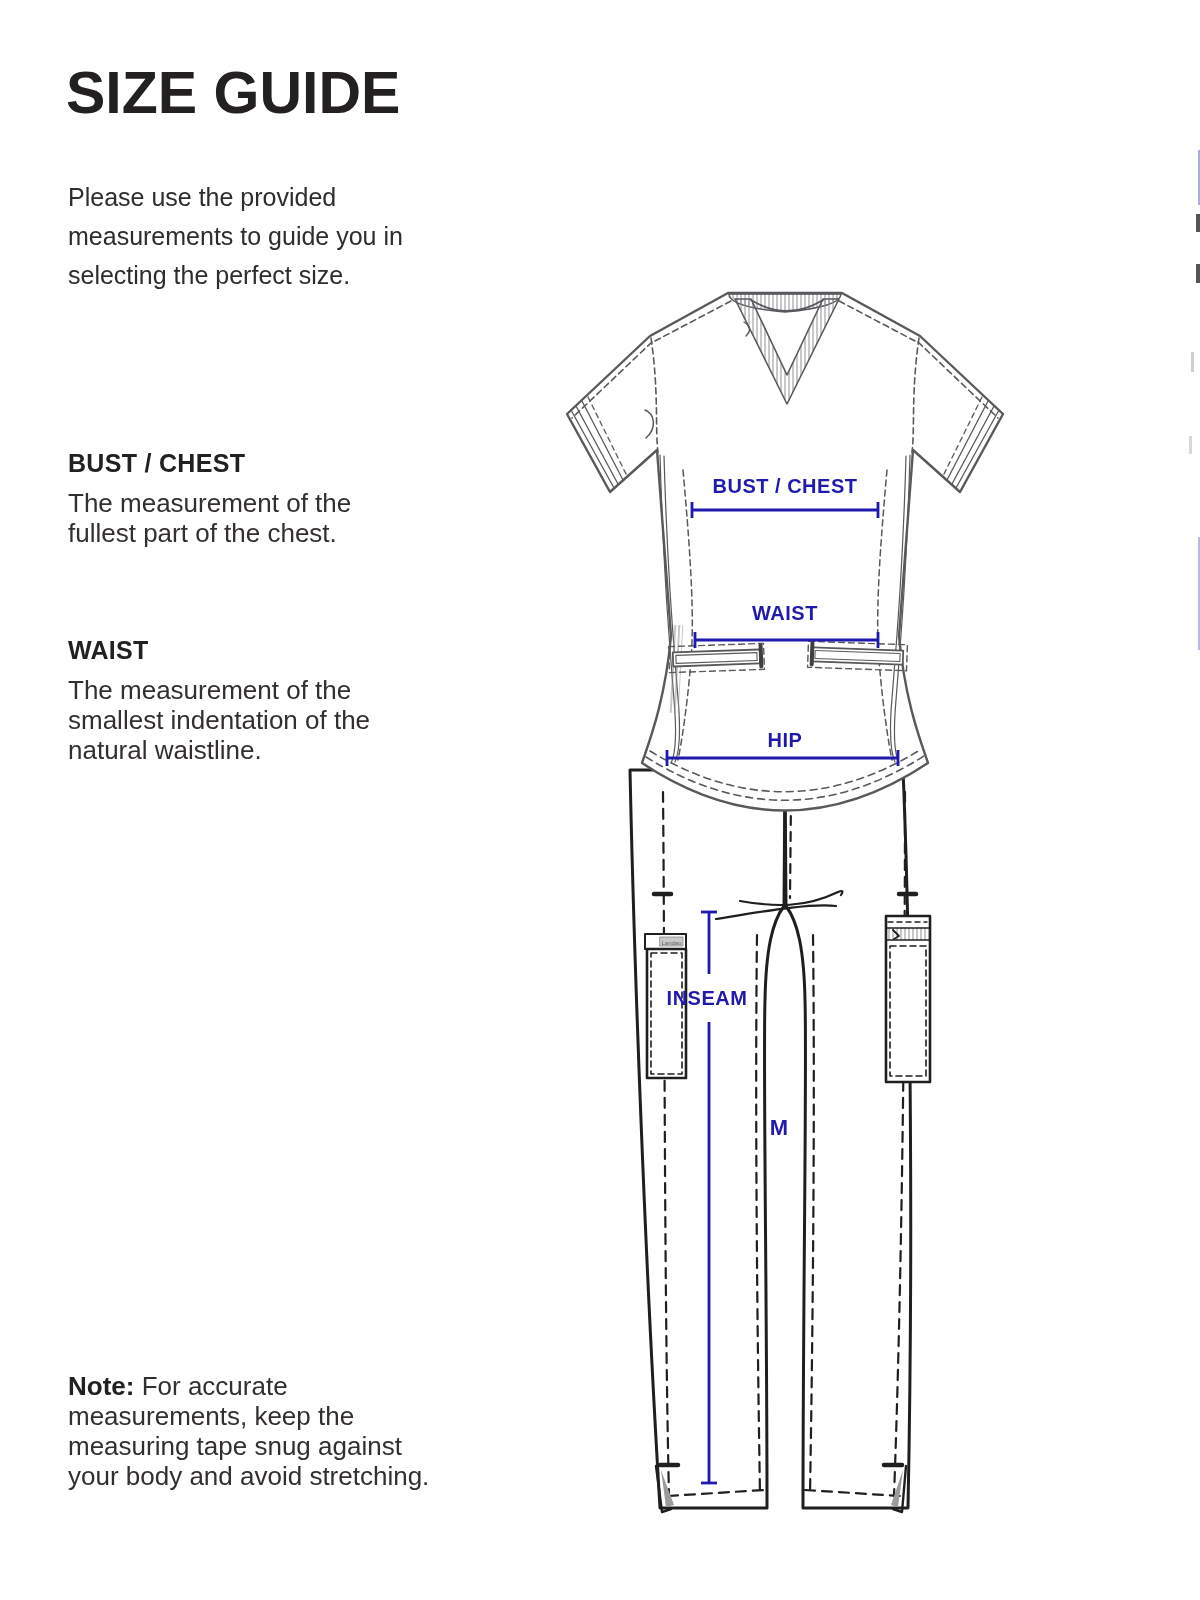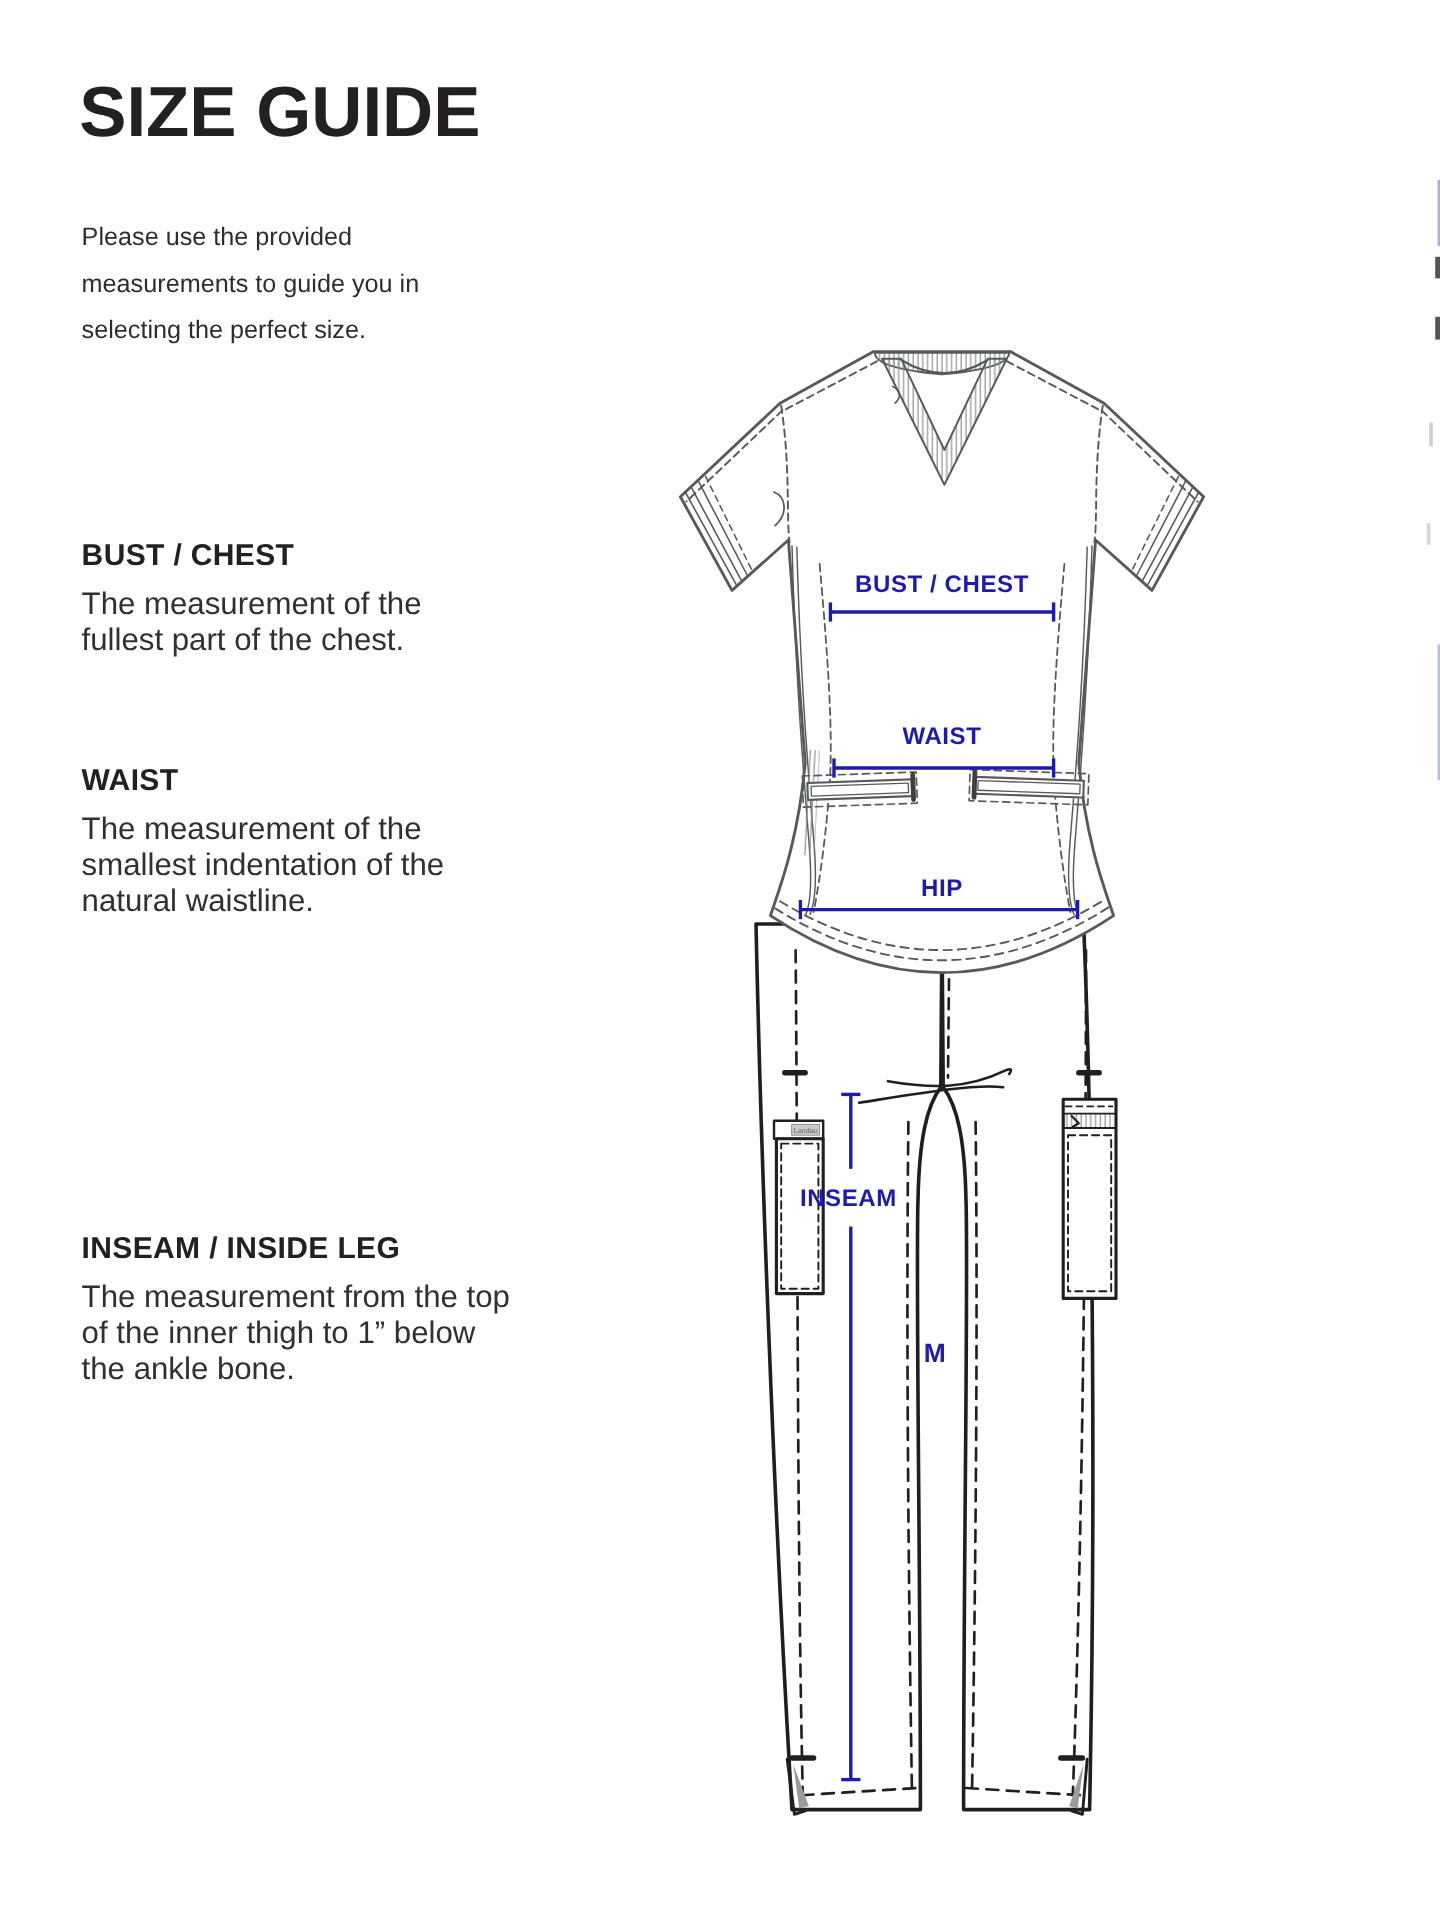--- a/index.html
+++ b/index.html
@@ -6,21 +6,21 @@
   .page{
     position:relative;width:1200px;height:1600px;background:#ffffff;overflow:hidden;
     font-family:"Liberation Sans","DejaVu Sans",sans-serif;color:#2e2b2c;
   }
   .page-title{
     position:absolute;left:66px;top:64px;margin:0;
     font-size:59px;font-weight:bold;letter-spacing:0px;color:#232021;line-height:1;
   }
   .intro{
     position:absolute;left:68px;top:178px;margin:0;width:470px;
-    font-size:21px;line-height:39px;color:#2f2c2d;white-space:pre-line;
+    font-size:25px;line-height:39px;color:#2f2c2d;white-space:pre-line;
   }
   .section{position:absolute;left:68px;width:470px;}
   .sec-bust{top:450px;}
   .sec-waist{top:637px;}
   .sec-hips{top:825px;}
   .sec-inseam{top:1027px;}
   .section h3{
     margin:0 0 12px 0;font-size:25px;font-weight:bold;letter-spacing:0.3px;
     color:#232021;line-height:26px;
   }
@@ -52,27 +52,25 @@
   <div class="section sec-waist">
     <h3>WAIST</h3>
     <div class="body">The measurement of the
 smallest indentation of the
 natural waistline.</div>
   </div>
 
   <div class="section sec-hips">
   </div>
 
-  <div class="section sec-inseam">
-    <h3>INSEAM / INSIDE LEG</h3>
-    <div class="body">The measurement from the top
-of the inner thigh to 1” below
-the ankle bone.</div>
-  </div>
-
+
+  <p class="note"><span class="note-label">Note:</span> <span>For accurate
+measurements, keep the
+measuring tape snug against
+your body and avoid stretching.</span></p>
 
   <div class="diagram-wrap">
     <svg width="530" height="1260" viewBox="540 270 530 1260" xmlns="http://www.w3.org/2000/svg">
       <defs>
         <pattern id="rib" patternUnits="userSpaceOnUse" width="4" height="4">
           <line x1="1" y1="0" x2="1" y2="4" stroke="#8f9093" stroke-width="1"></line>
         </pattern>
       </defs>
 
       <g stroke="#1f1f1f" fill="#ffffff" stroke-width="3" stroke-linejoin="round" stroke-linecap="round">

